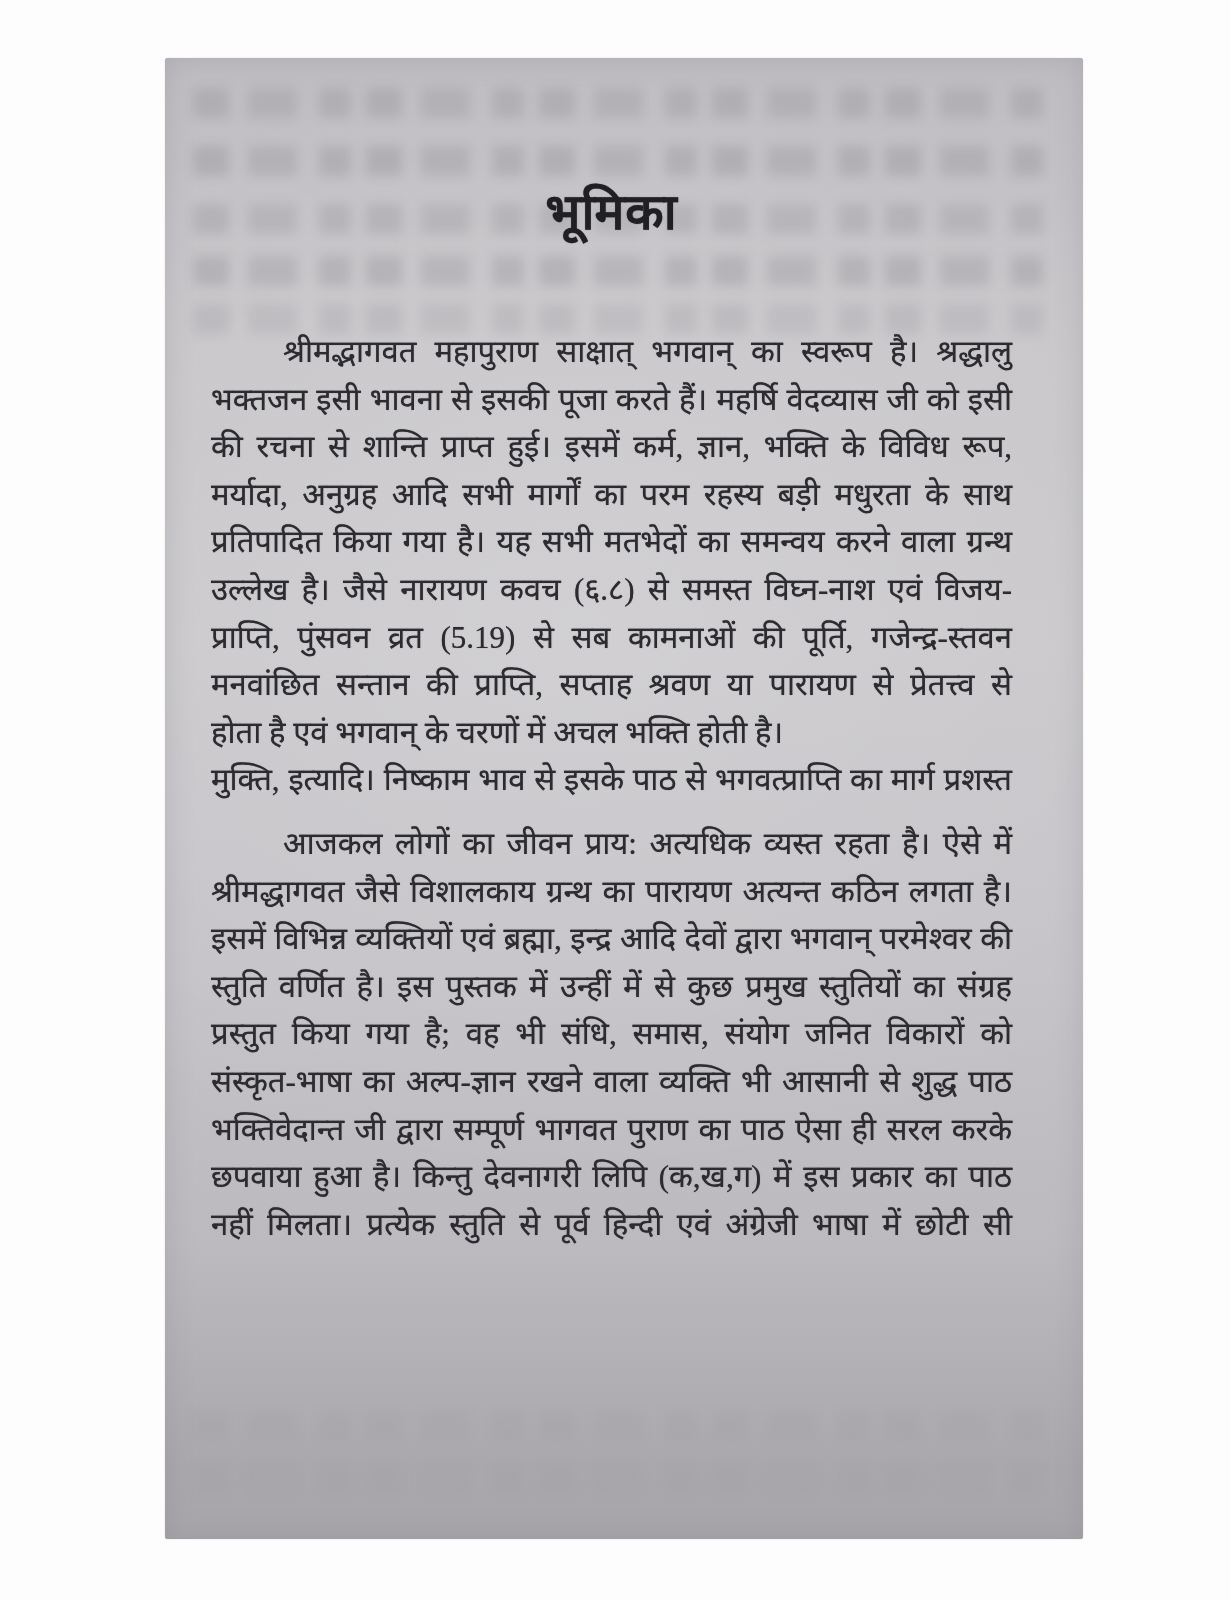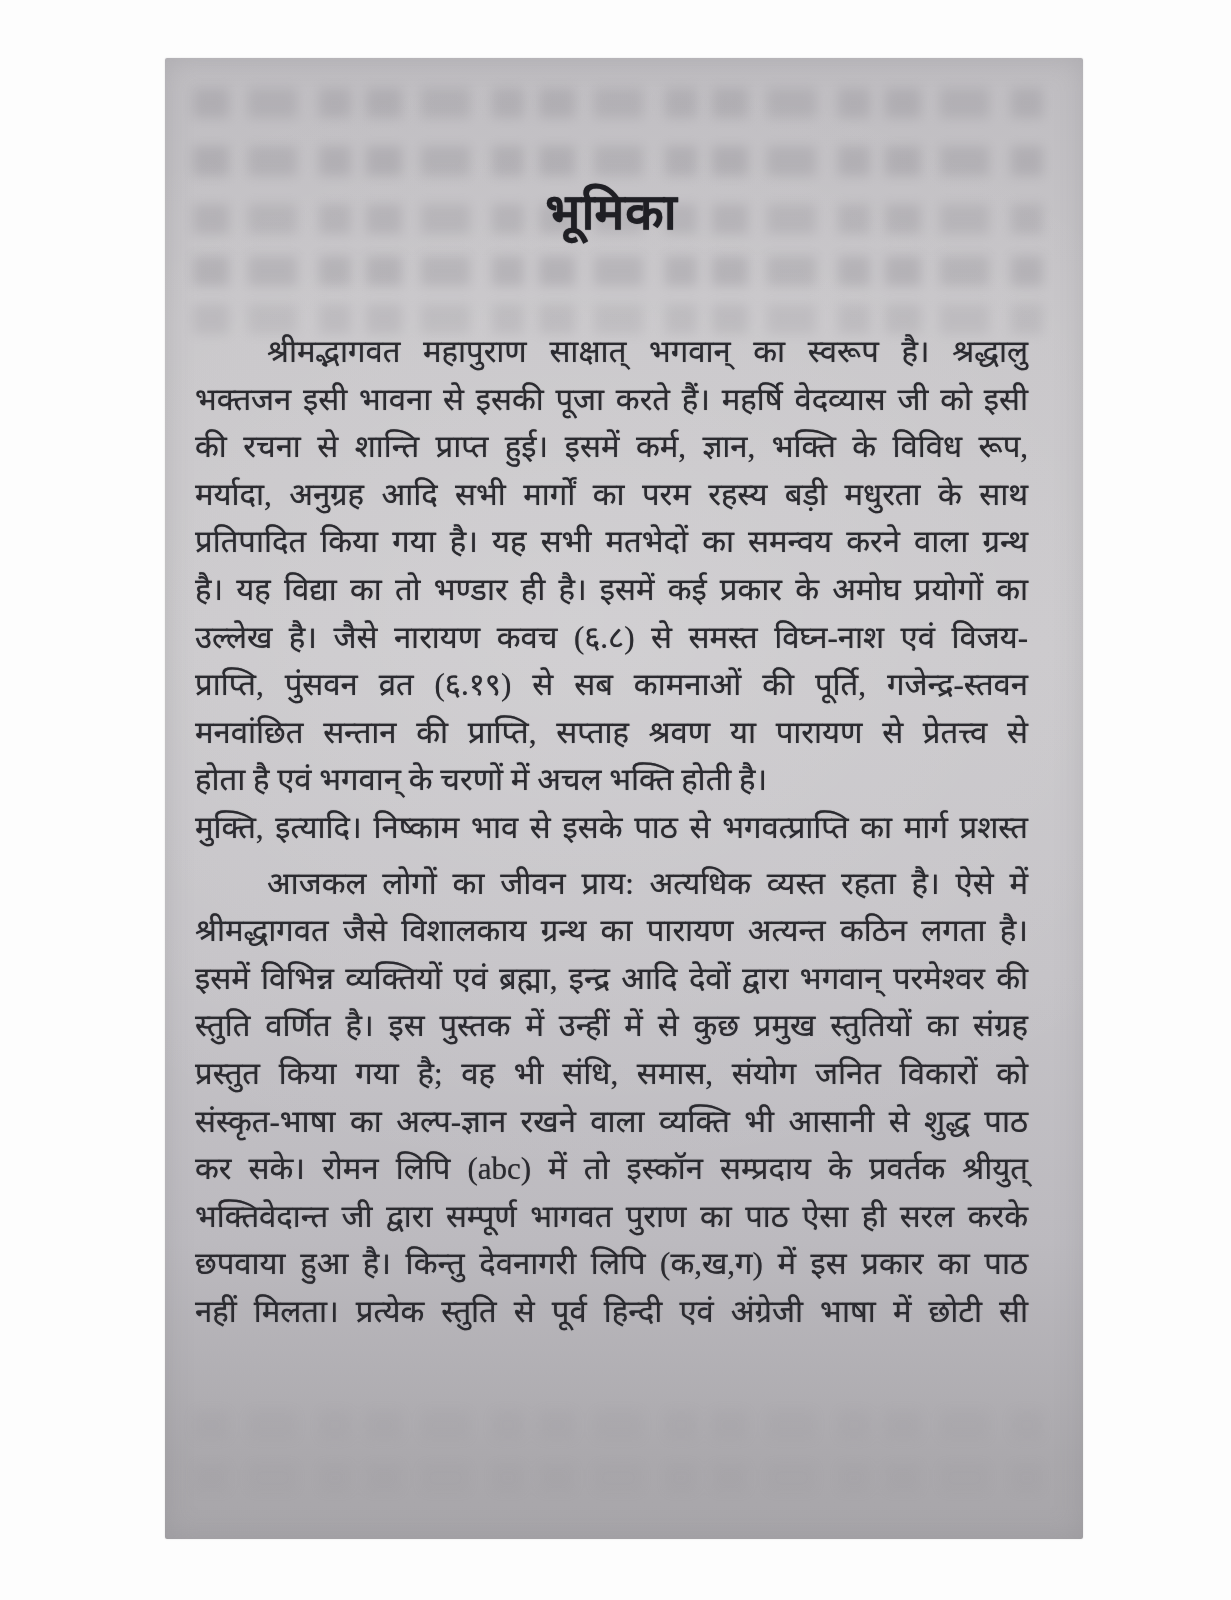--- a/index.html
+++ b/index.html
@@ -63,21 +63,21 @@
   }
   .title {
     margin: 118px 0 0 0;
     text-align: center;
     font-size: 50px;
     font-weight: 700;
     color: #1f1f24;
     text-shadow: 0 0 1px rgba(30,30,35,0.65);
     letter-spacing: 1px;
   }
-  .para { margin: 0; }
+  .para { margin: 16px; }
   .para.p1 { margin-top: 84px; }
   .para.p2 { margin-top: 8px; }
   .line {
     height: 47.6px;
     line-height: 47.6px;
     font-size: 31px;
     color: #2b2b30;
     text-shadow: 0 0 0.8px rgba(43,43,48,0.75);
     text-align: justify;
     text-align-last: justify;
@@ -103,36 +103,34 @@
 
     <div class="content">
       <h1 class="title">भूमिका</h1>
 
       <div class="para p1">
         <div class="line indent">श्रीमद्भागवत महापुराण साक्षात् भगवान् का स्वरूप है। श्रद्धालु</div>
         <div class="line">भक्तजन इसी भावना से इसकी पूजा करते हैं। महर्षि वेदव्यास जी को इसी</div>
         <div class="line">की रचना से शान्ति प्राप्त हुई। इसमें कर्म, ज्ञान, भक्ति के विविध रूप,</div>
         <div class="line">मर्यादा, अनुग्रह आदि सभी मार्गों का परम रहस्य बड़ी मधुरता के साथ</div>
         <div class="line">प्रतिपादित किया गया है। यह सभी मतभेदों का समन्वय करने वाला ग्रन्थ</div>
-        <div class="line">है। यह विद्या का तो भण्डार ही है। इसमें कई प्रकार के अमोघ प्रयोगों का</div>
         <div class="line">उल्लेख है। जैसे नारायण कवच (६.८) से समस्त विघ्न-नाश एवं विजय-</div>
-        <div class="line">प्राप्ति, पुंसवन व्रत (६.१९) से सब कामनाओं की पूर्ति, गजेन्द्र-स्तवन</div>
+        <div class="line">प्राप्ति, पुंसवन व्रत (5.19) से सब कामनाओं की पूर्ति, गजेन्द्र-स्तवन</div>
         <div class="line">मनवांछित सन्तान की प्राप्ति, सप्ताह श्रवण या पारायण से प्रेतत्त्व से</div>
         <div class="line endshort">होता है एवं भगवान् के चरणों में अचल भक्ति होती है।</div>
         <div class="line">मुक्ति, इत्यादि। निष्काम भाव से इसके पाठ से भगवत्प्राप्ति का मार्ग प्रशस्त</div>
       </div>
 
       <div class="para p2">
         <div class="line indent">आजकल लोगों का जीवन प्राय: अत्यधिक व्यस्त रहता है। ऐसे में</div>
         <div class="line">श्रीमद्धागवत जैसे विशालकाय ग्रन्थ का पारायण अत्यन्त कठिन लगता है।</div>
         <div class="line">इसमें विभिन्न व्यक्तियों एवं ब्रह्मा, इन्द्र आदि देवों द्वारा भगवान् परमेश्वर की</div>
         <div class="line">स्तुति वर्णित है। इस पुस्तक में उन्हीं में से कुछ प्रमुख स्तुतियों का संग्रह</div>
         <div class="line">प्रस्तुत किया गया है; वह भी संधि, समास, संयोग जनित विकारों को</div>
         <div class="line">संस्कृत-भाषा का अल्प-ज्ञान रखने वाला व्यक्ति भी आसानी से शुद्ध पाठ</div>
-        <div class="line">कर सके। रोमन लिपि (abc) में तो इस्कॉन सम्प्रदाय के प्रवर्तक श्रीयुत्</div>
         <div class="line">भक्तिवेदान्त जी द्वारा सम्पूर्ण भागवत पुराण का पाठ ऐसा ही सरल करके</div>
         <div class="line">छपवाया हुआ है। किन्तु देवनागरी लिपि (क,ख,ग) में इस प्रकार का पाठ</div>
         <div class="line">नहीं मिलता। प्रत्येक स्तुति से पूर्व हिन्दी एवं अंग्रेजी भाषा में छोटी सी</div>
       </div>
     </div>
 
   </div>
 </div>
 
 </body></html>

